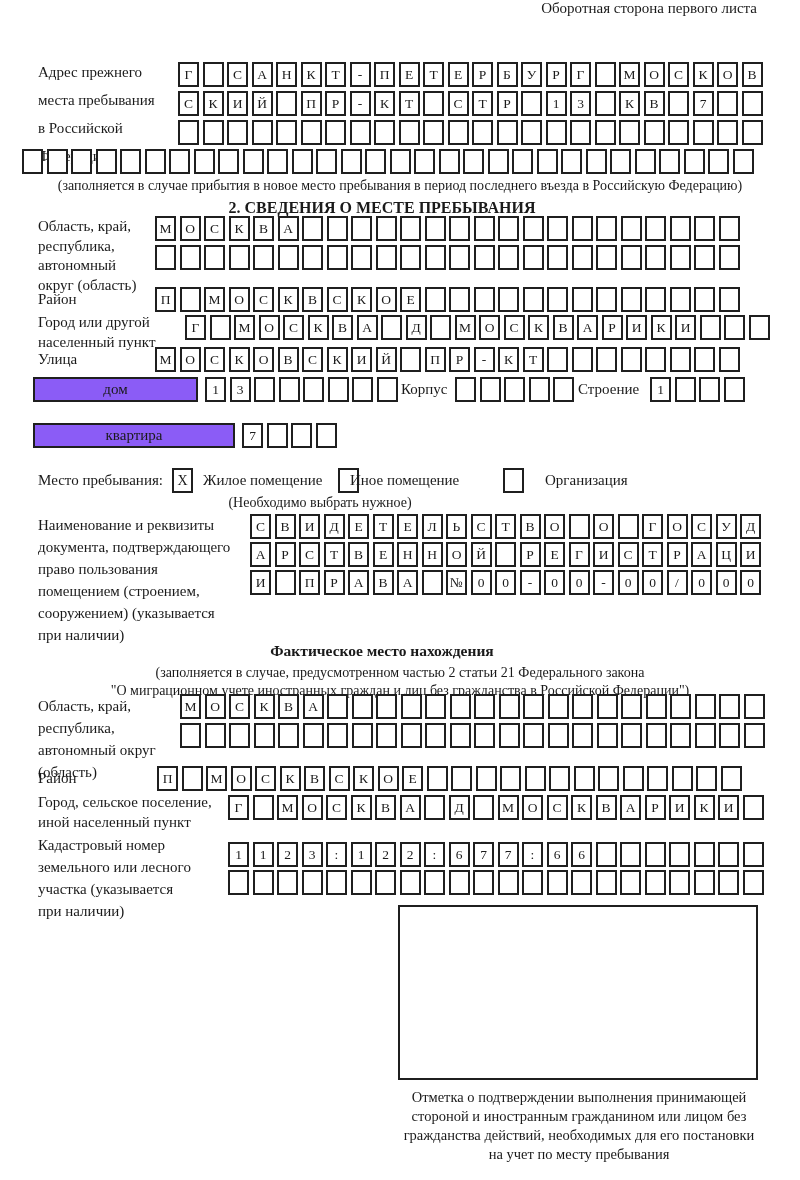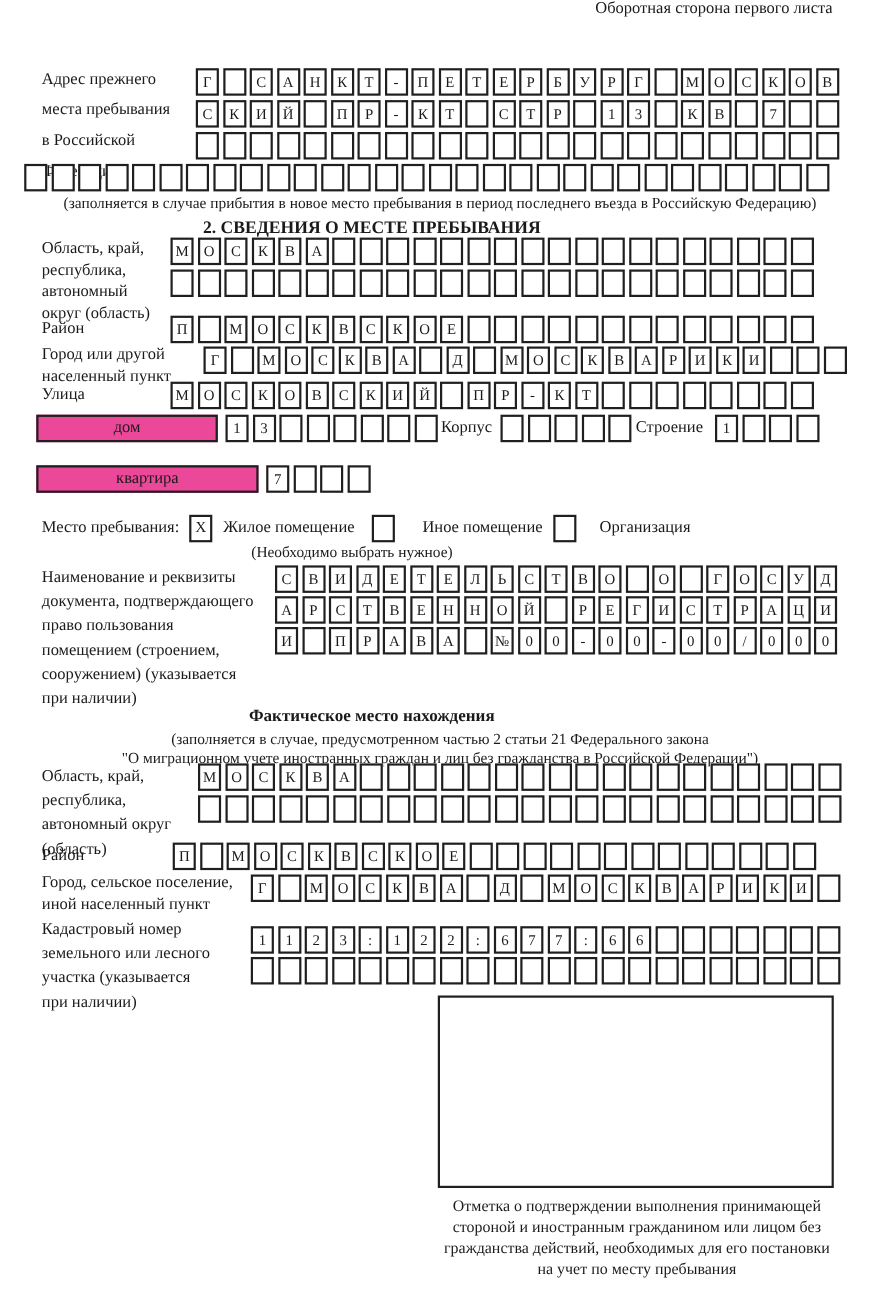--- a/index.html
+++ b/index.html
@@ -4,27 +4,27 @@
 <style>
   html,body{margin:0;padding:0;background:#ffffff;}
   body{font-family:"Liberation Serif","DejaVu Serif",serif;color:#1a1a1a;}
   .page{position:relative;width:800px;height:1180px;background:#fff;overflow:hidden;}
   .abs{position:absolute;}
   .hdr{font-size:15px;text-align:right;}
   .lbl{font-size:15px;line-height:19.5px;white-space:pre-line;}
   .lbl-wide{font-size:15px;line-height:28px;white-space:pre-line;}
   .note{font-size:14px;}
   .note-c{font-size:14px;text-align:center;width:800px;left:0;}
-  .title{font-size:16px;font-weight:bold;text-align:center;width:676px;left:0;}
+  .title{font-size:16px;font-weight:bold;text-align:center;width:676px;left:0;padding-left:44px;}
   .boxrow{display:flex;gap:3.5px;}
   .cbox{box-sizing:border-box;width:21px;height:25px;border:2px solid #1f1f1f;
         display:flex;align-items:center;justify-content:center;
         font-size:13.5px;line-height:1;background:#fff;flex:0 0 auto;}
   .label-box{box-sizing:border-box;border:2px solid #1f1f1f;height:25px;
-        display:flex;align-items:center;justify-content:center;font-size:15px;background:#ec4899;}
+        display:flex;align-items:center;justify-content:center;font-size:15px;background:#8b5cf6;}
   .cb{box-sizing:border-box;width:21px;height:25px;border:2px solid #1f1f1f;
         display:flex;align-items:center;justify-content:center;font-size:14px;background:#fff;}
   .stamp{box-sizing:border-box;border:2px solid #1f1f1f;background:#fff;}
   .cap{font-size:14.5px;line-height:19px;text-align:center;white-space:pre-line;}
 </style>
 </head>
 <body>
 
 <div class="page">
 
@@ -322,21 +322,21 @@
       <span class="cbox">7</span>
       <span class="cbox"></span>
       <span class="cbox"></span>
       <span class="cbox"></span>
     </div>
 
   <div class="abs lbl" style="left:38px;top:471px;">Место пребывания:</div>
   <div class="abs cb" style="left:172px;top:468px;">X</div>
   <div class="abs lbl" style="left:203px;top:471px;">Жилое помещение</div>
   <div class="abs cb" style="left:338px;top:468px;"></div>
-  <div class="abs lbl" style="left:384px;top:471px;">Иное помещение</div>
+  <div class="abs lbl" style="left:350px;top:471px;">Иное помещение</div>
   <div class="abs cb" style="left:503px;top:468px;"></div>
   <div class="abs lbl" style="left:545px;top:471px;">Организация</div>
   <div class="abs note" style="left:170px;top:495px;width:300px;text-align:center;">(Необходимо выбрать нужное)</div>
 
   <div class="abs lbl" style="left:38px;top:514px;width:215px;line-height:22px;">Наименование и реквизиты
 документа, подтверждающего
 право пользования
 помещением (строением,
 сооружением) (указывается
 при наличии)</div>

